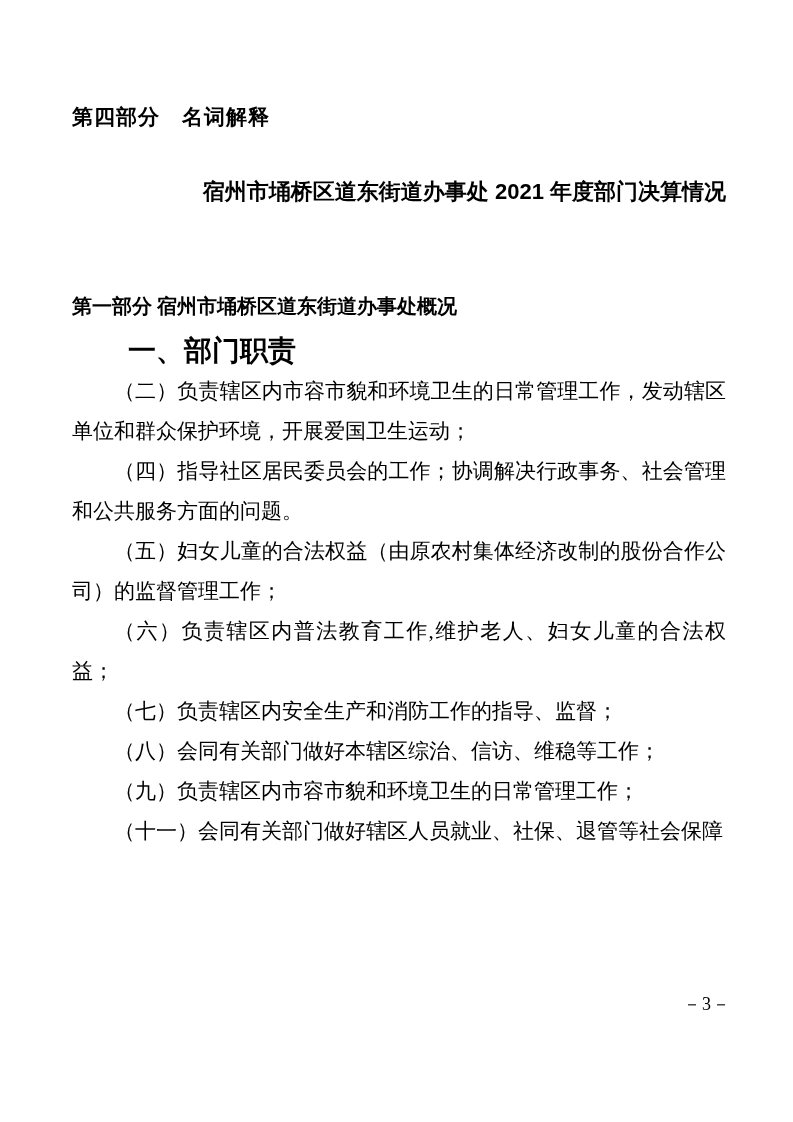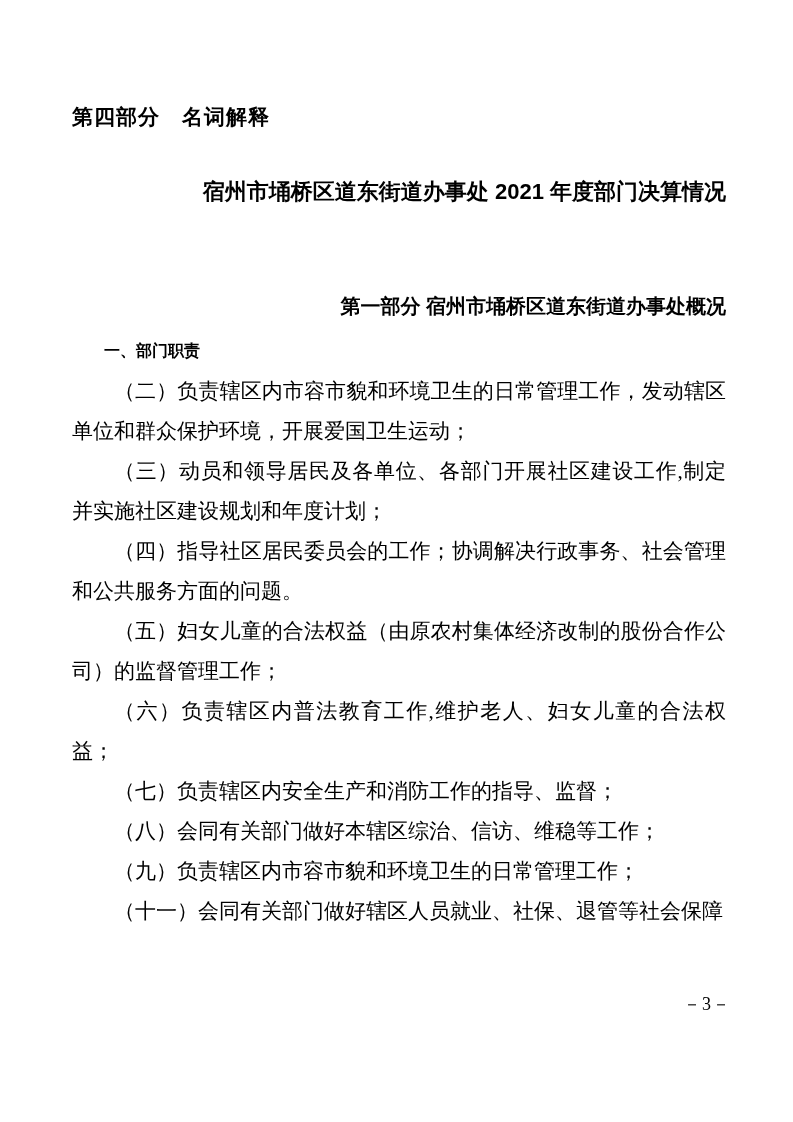--- a/index.html
+++ b/index.html
@@ -33,31 +33,31 @@
   .main-title {
     margin-top: 46px;
     text-align: right;
     font-family: "Liberation Sans", "DejaVu Sans", sans-serif;
     font-weight: bold;
     font-size: 22px;
     line-height: 30px;
   }
   .part-title {
     margin-top: 84px;
-    text-align: right;
-    font-family: Liberation Sans, sans-serif;
+    text-align: left;
+    font-family: Liberation Serif, serif;
     font-weight: bold;
     font-size: 20px;
     line-height: 30px;
   }
   .subsection-title {
     margin-top: 10px;
     font-family: "Liberation Sans", "DejaVu Sans", sans-serif;
     font-weight: bold;
-    font-size: 16px;
+    font-size: 28px;
     line-height: 40px;
     text-indent: 2em;
   }
   .body-text p {
     margin: 0;
     font-size: 21px;
     line-height: 40px;
     text-indent: 2em;
     text-align: justify;
     text-justify: inter-ideograph;
@@ -80,21 +80,20 @@
     <div class="section-heading">第四部分　名词解释</div>
 
     <div class="main-title">宿州市埇桥区道东街道办事处 2021 年度部门决算情况</div>
 
     <div class="part-title">第一部分 宿州市埇桥区道东街道办事处概况</div>
 
     <div class="subsection-title">一、部门职责</div>
 
     <div class="body-text">
       <p>（二）负责辖区内市容市貌和环境卫生的日常管理工作，发动辖区单位和群众保护环境，开展爱国卫生运动；</p>
-      <p>（三）动员和领导居民及各单位、各部门开展社区建设工作,制定并实施社区建设规划和年度计划；</p>
       <p>（四）指导社区居民委员会的工作；协调解决行政事务、社会管理和公共服务方面的问题。</p>
       <p>（五）妇女儿童的合法权益（由原农村集体经济改制的股份合作公司）的监督管理工作；</p>
       <p>（六）负责辖区内普法教育工作,维护老人、妇女儿童的合法权益；</p>
       <p>（七）负责辖区内安全生产和消防工作的指导、监督；</p>
       <p>（八）会同有关部门做好本辖区综治、信访、维稳等工作；</p>
       <p>（九）负责辖区内市容市貌和环境卫生的日常管理工作；</p>
       <p>（十一）会同有关部门做好辖区人员就业、社保、退管等社会保障</p>
     </div>
 
   </div>

